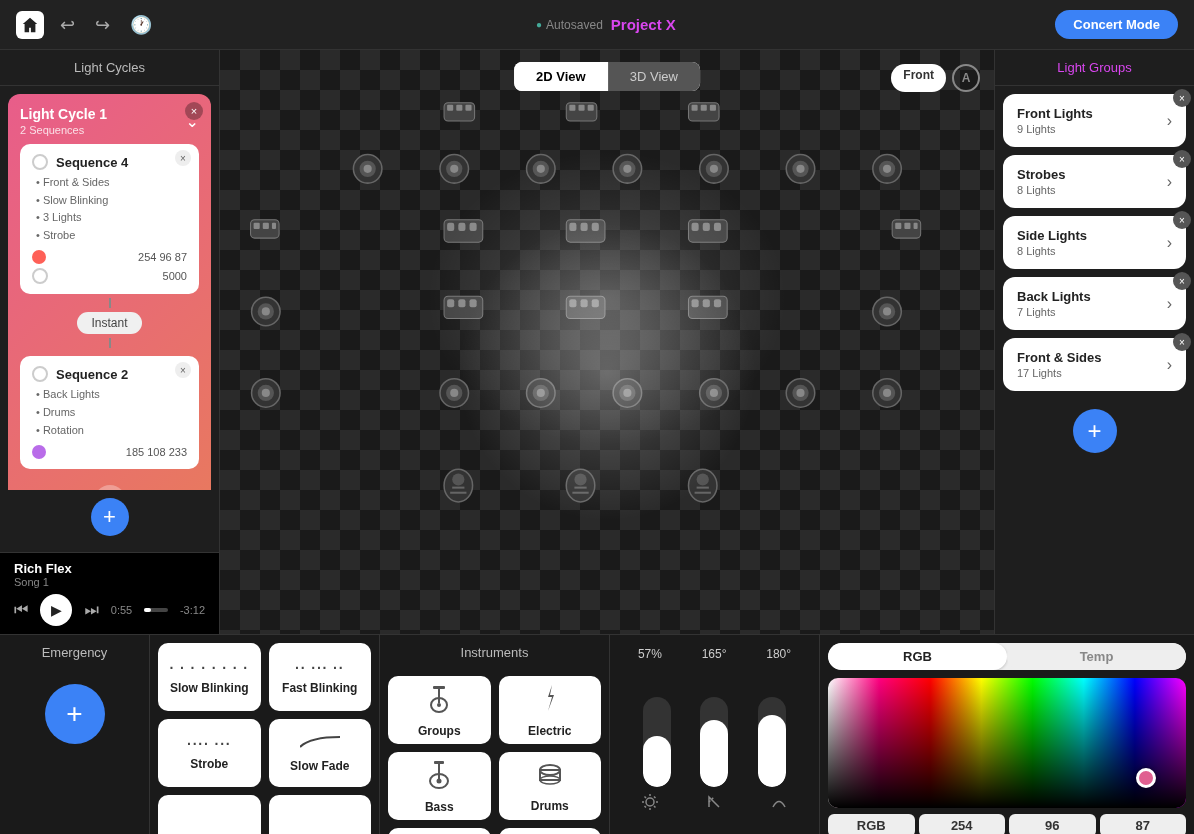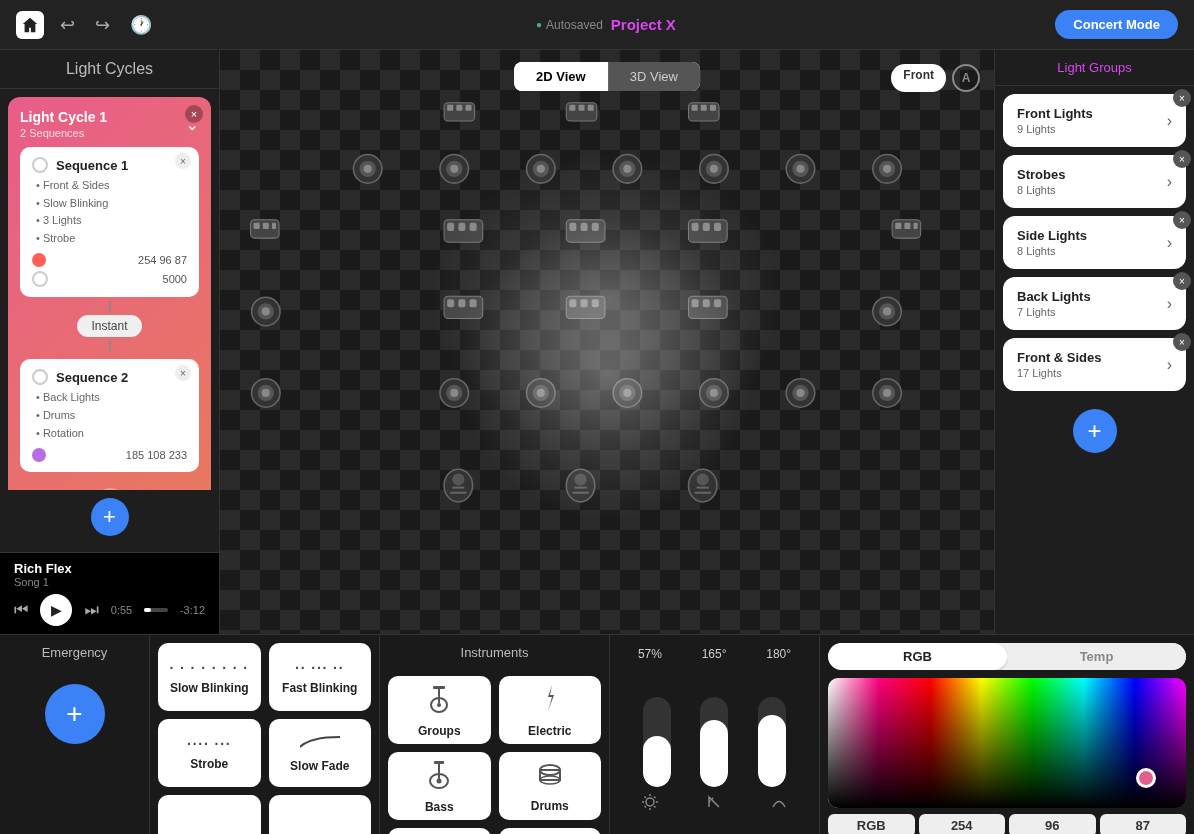--- a/index.html
+++ b/index.html
@@ -12,21 +12,21 @@
     .autosaved { font-size: 12px; color: #888; display: flex; align-items: center; gap: 4px; }
     .autosaved::before { content: '●'; color: #4a9; font-size: 10px; }
     .project-title { font-weight: 600; color: #d946ef; font-size: 15px; }
     .concert-btn { background: #3b82f6; color: #fff; border: none; border-radius: 20px; padding: 7px 18px; font-size: 13px; font-weight: 600; cursor: pointer; }
     .icon-btn { background: none; border: none; color: #aaa; cursor: pointer; font-size: 18px; padding: 4px; }
     .home-icon { width: 28px; height: 28px; background: #fff; border-radius: 6px; display: flex; align-items: center; justify-content: center; }
     .home-icon svg { width: 18px; height: 18px; }
 
     
     .left-panel { width: 220px; background: #1e1e1e; border-right: 1px solid #333; display: flex; flex-direction: column; }
-    .panel-title { text-align: center; padding: 10px; font-size: 16px; color: #bbb; border-bottom: 1px solid #333; }
+    .panel-title { text-align: center; padding: 10px; font-size: 13px; color: #bbb; border-bottom: 1px solid #333; }
 
     
     .light-cycles-content { flex: 1; overflow-y: auto; padding: 8px; }
     .cycle-card { background: linear-gradient(135deg, #e85d8a, #e87a5d); border-radius: 12px; padding: 12px; position: relative; margin-bottom: 8px; }
     .cycle-card-header { display: flex; align-items: center; justify-content: space-between; }
     .cycle-title { font-weight: 700; font-size: 14px; color: #fff; }
     .cycle-subtitle { font-size: 11px; color: rgba(255,255,255,0.8); margin-top: 2px; }
     .cycle-close { position: absolute; top: 8px; right: 8px; background: rgba(0,0,0,0.3); border: none; color: #fff; width: 18px; height: 18px; border-radius: 50%; font-size: 11px; cursor: pointer; display: flex; align-items: center; justify-content: center; }
     .chevron-btn { background: none; border: none; color: #fff; font-size: 16px; cursor: pointer; }
 
@@ -166,21 +166,21 @@
             <div class="cycle-title">Light Cycle 1</div>
             <div class="cycle-subtitle">2 Sequences</div>
           </div>
           <button class="chevron-btn">⌄</button>
         </div>
 
         <div class="sequence-item">
           <button class="sequence-close">×</button>
           <div class="seq-title">
             <div class="seq-radio"></div>
-            <span>Sequence 1</span>
+            <span>Sequence 4</span>
           </div>
           <div class="seq-meta">
             <div>Front &amp; Sides</div>
             <div>Slow Blinking</div>
             <div>3 Lights</div>
             <div>Strobe</div>
           </div>
           <div class="seq-color-row">
             <div class="color-dot" style="background:#fe6057;"></div>
             <span class="color-val">254 96 87</span>

